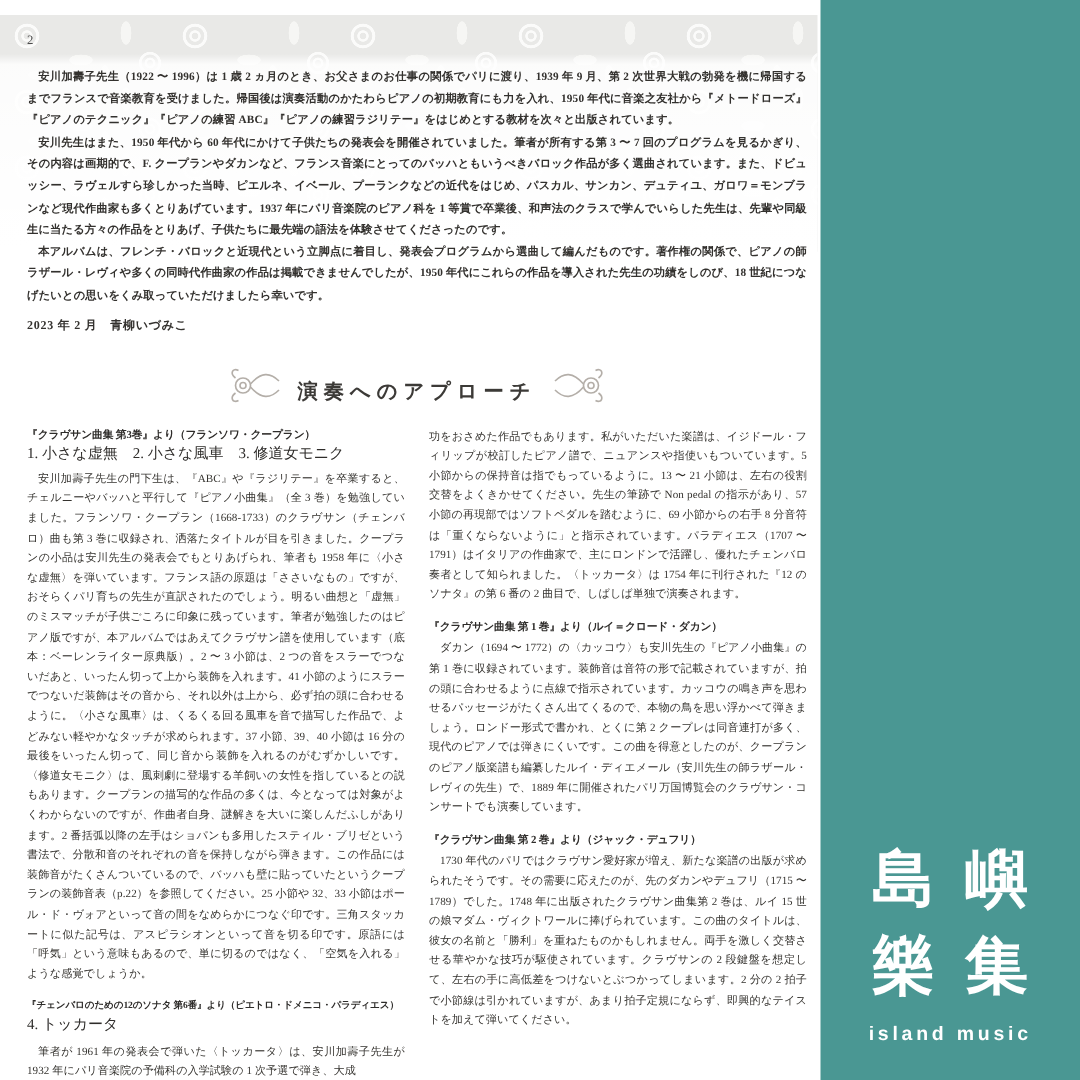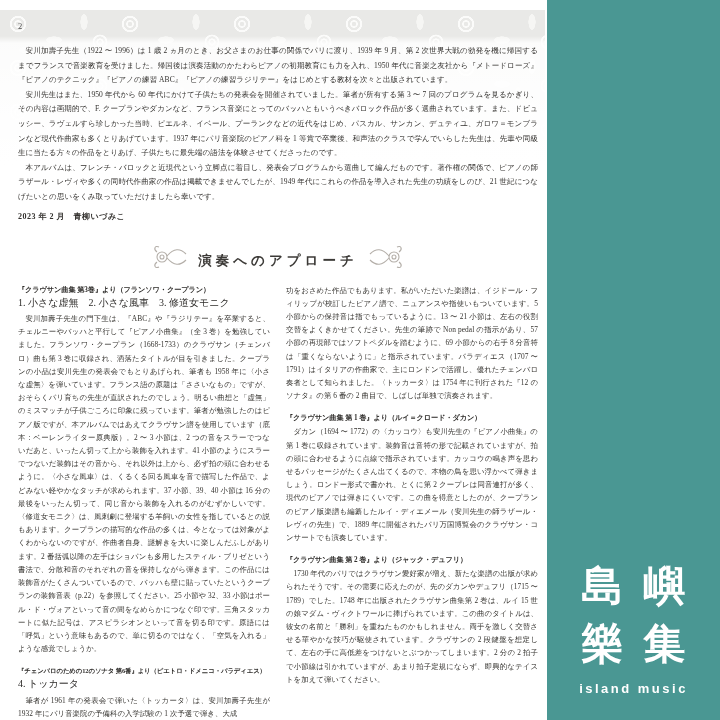--- a/index.html
+++ b/index.html
@@ -38,21 +38,21 @@
 
   .page-number{
     position:absolute;left:18px;top:21px;z-index:2;
     font-size:8.5px;color:#4c4c4c;letter-spacing:.5px;
   }
 
   
   .intro{margin-top:22px;width:520px;}
   .intro p{
     margin:0;font-size:7.5px;line-height:14.6px;text-align:justify;
-    text-indent:1em;color:#33312e;letter-spacing:.1px;
+    text-indent:1em;color:#33312e;letter-spacing:.1px;font-weight:bold;
   }
   .signature{
     width:520px;padding-right:38px;box-sizing:border-box;
     font-size:8px;font-weight:bold;color:#33312e;margin-top:6px;letter-spacing:.5px;
   }
 
   
   .title-row{
     width:520px;display:flex;align-items:flex-end;justify-content:center;
     gap:10px;margin-top:22px;margin-bottom:14px;
@@ -106,21 +106,21 @@
 <div class="canvas">
 
   <div class="doc">
     <div class="pattern-band"></div>
     <div class="page-number">2</div>
 
     <div class="doc-content">
       <div class="intro">
         <p>安川加壽子先生（1922 〜 1996）は 1 歳 2 ヵ月のとき、お父さまのお仕事の関係でパリに渡り、1939 年 9 月、第 2 次世界大戦の勃発を機に帰国するまでフランスで音楽教育を受けました。帰国後は演奏活動のかたわらピアノの初期教育にも力を入れ、1950 年代に音楽之友社から『メトードローズ』『ピアノのテクニック』『ピアノの練習 ABC』『ピアノの練習ラジリテー』をはじめとする教材を次々と出版されています。</p>
         <p>安川先生はまた、1950 年代から 60 年代にかけて子供たちの発表会を開催されていました。筆者が所有する第 3 〜 7 回のプログラムを見るかぎり、その内容は画期的で、F. クープランやダカンなど、フランス音楽にとってのバッハともいうべきバロック作品が多く選曲されています。また、ドビュッシー、ラヴェルすら珍しかった当時、ピエルネ、イベール、プーランクなどの近代をはじめ、パスカル、サンカン、デュティユ、ガロワ＝モンブランなど現代作曲家も多くとりあげています。1937 年にパリ音楽院のピアノ科を 1 等賞で卒業後、和声法のクラスで学んでいらした先生は、先輩や同級生に当たる方々の作品をとりあげ、子供たちに最先端の語法を体験させてくださったのです。</p>
-        <p>本アルバムは、フレンチ・バロックと近現代という立脚点に着目し、発表会プログラムから選曲して編んだものです。著作権の関係で、ピアノの師ラザール・レヴィや多くの同時代作曲家の作品は掲載できませんでしたが、1949 年代にこれらの作品を導入された先生の功績をしのび、21 世紀につなげたいとの思いをくみ取っていただけましたら幸いです。</p>
+        <p>本アルバムは、フレンチ・バロックと近現代という立脚点に着目し、発表会プログラムから選曲して編んだものです。著作権の関係で、ピアノの師ラザール・レヴィや多くの同時代作曲家の作品は掲載できませんでしたが、1950 年代にこれらの作品を導入された先生の功績をしのび、18 世紀につなげたいとの思いをくみ取っていただけましたら幸いです。</p>
         <div class="signature">2023 年 2 月　青柳いづみこ</div>
       </div>
 
       <div class="title-row">
         <svg class="ornament" width="36" height="26" viewBox="0 0 36 26">
           <g fill="none" stroke="#9b948c" stroke-width="1.1">
             <circle cx="10" cy="13" r="5"></circle>
             <circle cx="10" cy="13" r="2"></circle>
             <path d="M15 12 C 22 4, 28 4, 34 10"></path>
             <path d="M15 14 C 22 22, 28 22, 34 16"></path>

